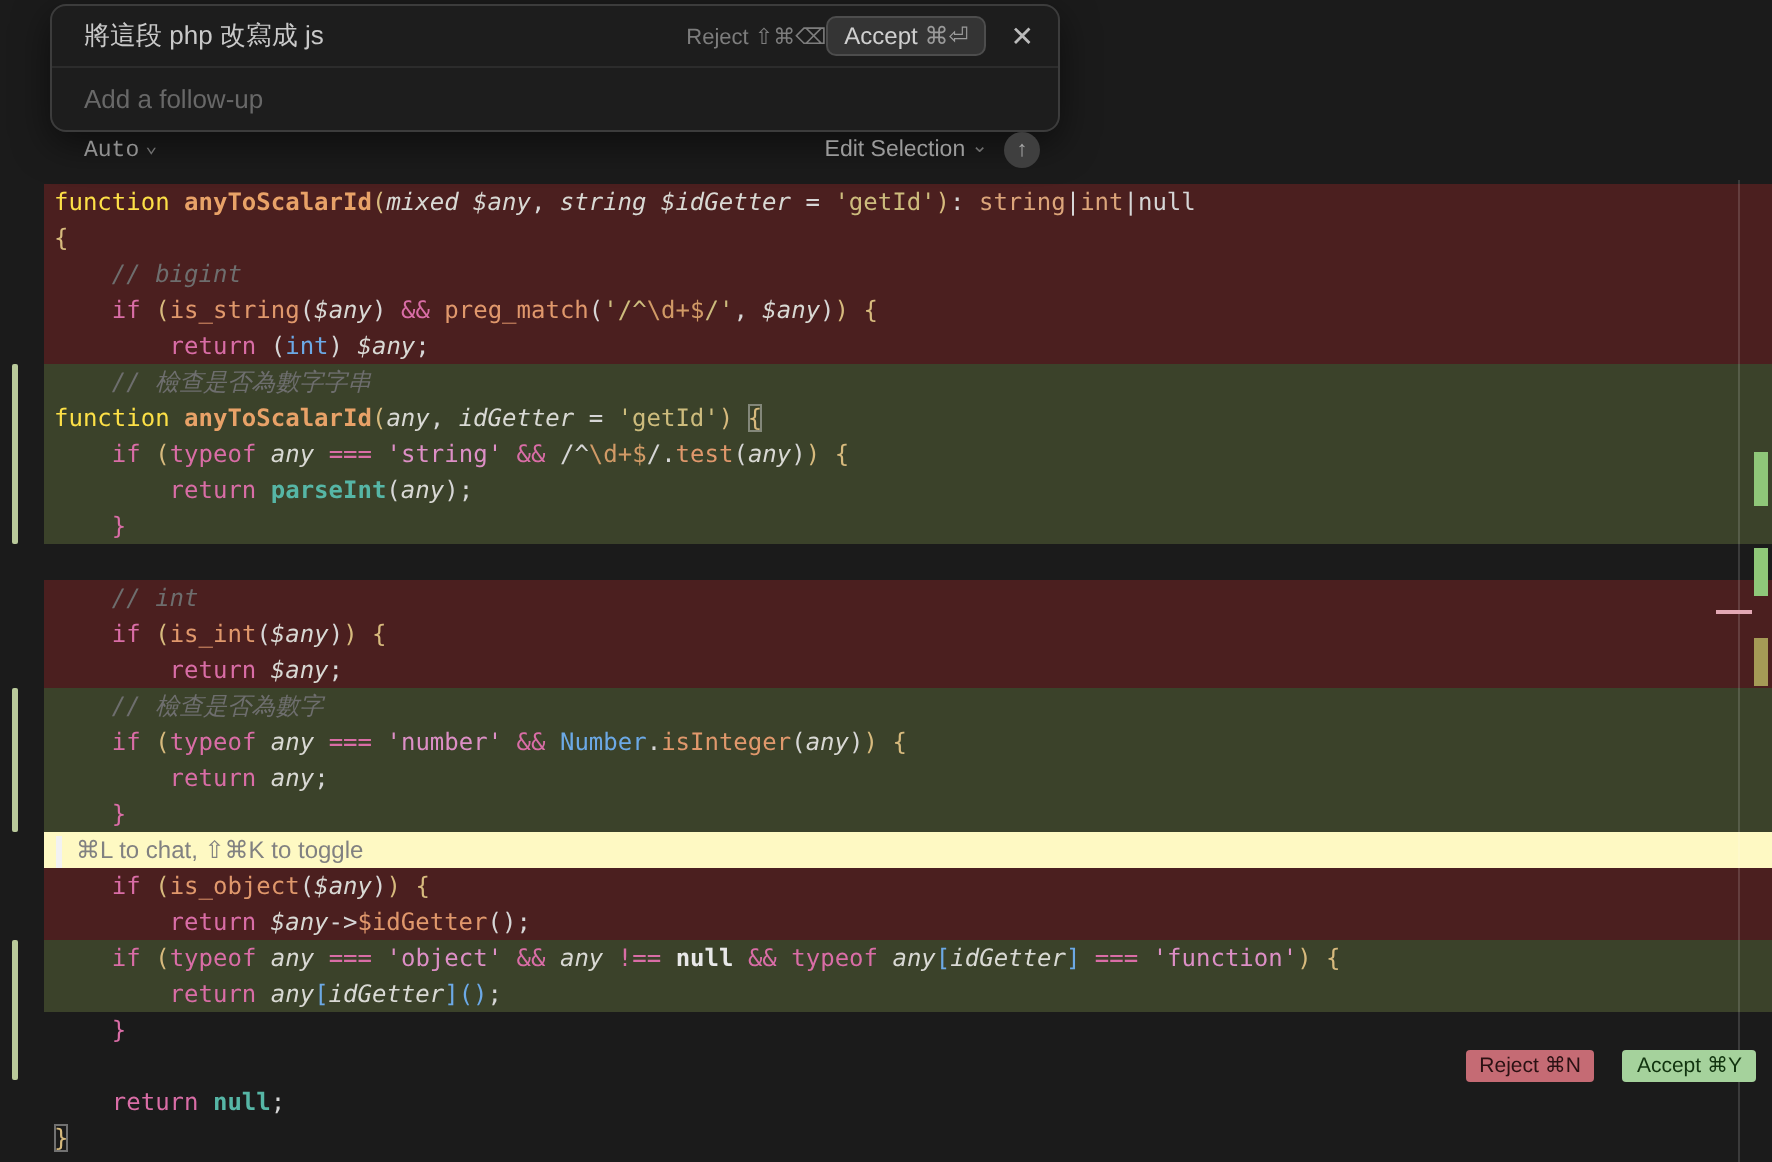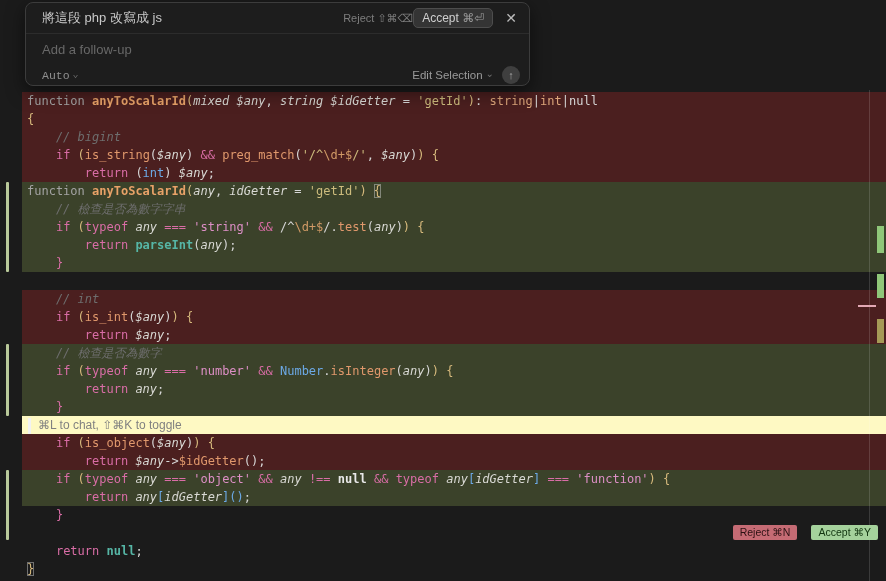--- a/index.html
+++ b/index.html
@@ -9,21 +9,21 @@
   .code-area{position:absolute;left:0;top:86px;right:0;bottom:0;}
   #code-lines{position:absolute;left:22px;top:6px;right:0;}
   .row{height:18px;line-height:18px;white-space:pre;padding-left:5px;
        font-family:"DejaVu Sans Mono",monospace;font-size:12px;color:#d6d6d6;}
   .row.del{background:#4b1f1f;}
   .row.add{background:#3b422a;}
   .row.hint{background:#fef9c3;}
   .row span{white-space:pre;}
   .pl{color:#d6d6d6;}
   .kw{color:#d96da6;}
-  .kt{color:#a3a3a3;}
+  .kt{color:#fde047;}
   .fn{color:#e0986c;}
   .fnb{color:#e8a268;font-weight:bold;margin-top:47px;}
   .bi{color:#56b6a6;font-weight:bold;}
   .v{color:#d9d9d4;font-style:italic;}
   .s{color:#cdbc7d;}
   .sp{color:#dd8fc6;}
   .re{color:#d19a66;}
   .cm{color:#6e6e6e;font-style:italic;}
   .b1{color:#d7ba7d;}
   .b2{color:#d96da6;}
@@ -39,21 +39,21 @@
   .gb1{top:96px;height:90px;} .gb2{top:258px;height:72px;} .gb3{top:384px;height:70px;}
   
   .ruler{position:absolute;left:869px;top:4px;bottom:0;width:1px;background:rgba(255,255,255,.14);}
   
   .ov-mark{position:absolute;left:877px;width:7px;}
   .ovg1{top:140px;height:27px;background:#8fc779;}
   .ovg2{top:188px;height:24px;background:#8fc779;}
   .ovo1{top:233px;height:24px;background:#a59a56;}
   .ov-cursor{position:absolute;left:858px;top:219px;width:18px;height:2px;background:#e3a8b4;}
   
-  .prompt-panel{position:absolute;left:25px;top:2px;width:505px;height:84px;background:#1d1d1d;
+  .prompt-panel{position:absolute;left:25px;top:2px;width:505px;height:64px;background:#1d1d1d;
       border:1px solid #3c3c3c;border-radius:8px;box-shadow:0 6px 18px rgba(0,0,0,.5);
       box-sizing:border-box;}
   .pp-row1{display:flex;align-items:center;height:30px;padding:0 12px 0 16px;
       border-bottom:1px solid #2c2c2c;}
   .pp-title{color:#c9c9c9;font-size:13px;flex:1;white-space:nowrap;overflow:hidden;}
   .pp-reject{color:#7d7d7d;font-size:11px;white-space:nowrap;cursor:default;}
   .pp-accept{background:#343434;border:1px solid #4d4d4d;border-radius:5px;color:#cfcfcf;
       font-size:12px;font-family:"Liberation Sans",sans-serif;padding:2px 8px;margin-right:12px;white-space:nowrap;}
   .pp-accept .kbd{color:#9a9a9a;}
   .pp-close{color:#bbb;font-size:14px;line-height:14px;cursor:default;}
@@ -78,22 +78,22 @@
 
 <div class="screen">
 
   <div class="code-area">
     <div id="code-lines">
         <div class="row del"><span class="kt">function </span><span class="fnb">anyToScalarId</span><span class="b1">(</span><span class="v">mixed </span><span class="v">$any</span><span class="pl">, </span><span class="v">string </span><span class="v">$idGetter</span><span class="pl"> = </span><span class="s">'getId'</span><span class="b1">)</span><span class="pl">: </span><span class="ty">string</span><span class="pl">|</span><span class="ty">int</span><span class="pl">|</span><span class="pl">null</span></div>
         <div class="row del"><span class="b1">{</span></div>
         <div class="row del"><span class="cm">    // bigint</span></div>
         <div class="row del"><span class="pl">    </span><span class="kw">if </span><span class="b1">(</span><span class="fn">is_string</span><span class="pl">(</span><span class="v">$any</span><span class="pl">)</span><span class="pl"> </span><span class="kw">&amp;&amp;</span><span class="pl"> </span><span class="fn">preg_match</span><span class="pl">(</span><span class="s">'/^</span><span class="re">\d+$</span><span class="s">/'</span><span class="pl">, </span><span class="v">$any</span><span class="pl">)</span><span class="b1">)</span><span class="pl"> </span><span class="b1">{</span></div>
         <div class="row del"><span class="pl">        </span><span class="kw">return </span><span class="pl">(</span><span class="tb">int</span><span class="pl">) </span><span class="v">$any</span><span class="pl">;</span></div>
+        <div class="row add"><span class="cm">    // 檢查是否為數字字串</span></div>
         <div class="row add"><span class="kt">function </span><span class="fnb">anyToScalarId</span><span class="b1">(</span><span class="v">any</span><span class="pl">, </span><span class="v">idGetter</span><span class="pl"> = </span><span class="s">'getId'</span><span class="b1">)</span><span class="pl"> </span><span class="bm">{</span></div>
-        <div class="row add"><span class="cm">    // 檢查是否為數字字串</span></div>
         <div class="row add"><span class="pl">    </span><span class="kw">if </span><span class="b1">(</span><span class="kw">typeof </span><span class="v">any</span><span class="pl"> </span><span class="kw">===</span><span class="pl"> </span><span class="sp">'string'</span><span class="pl"> </span><span class="kw">&amp;&amp;</span><span class="pl"> </span><span class="pl">/^</span><span class="re">\d+$</span><span class="pl">/</span><span class="pl">.</span><span class="fn">test</span><span class="pl">(</span><span class="v">any</span><span class="pl">)</span><span class="b1">)</span><span class="pl"> </span><span class="b1">{</span></div>
         <div class="row add"><span class="pl">        </span><span class="kw">return </span><span class="bi">parseInt</span><span class="pl">(</span><span class="v">any</span><span class="pl">);</span></div>
         <div class="row add"><span class="pl">    </span><span class="b2">}</span></div>
         <div class="row none"></div>
         <div class="row del"><span class="cm">    // int</span></div>
         <div class="row del"><span class="pl">    </span><span class="kw">if </span><span class="b1">(</span><span class="fn">is_int</span><span class="pl">(</span><span class="v">$any</span><span class="pl">)</span><span class="b1">)</span><span class="pl"> </span><span class="b1">{</span></div>
         <div class="row del"><span class="pl">        </span><span class="kw">return </span><span class="v">$any</span><span class="pl">;</span></div>
         <div class="row add"><span class="cm">    // 檢查是否為數字</span></div>
         <div class="row add"><span class="pl">    </span><span class="kw">if </span><span class="b1">(</span><span class="kw">typeof </span><span class="v">any</span><span class="pl"> </span><span class="kw">===</span><span class="pl"> </span><span class="sp">'number'</span><span class="pl"> </span><span class="kw">&amp;&amp;</span><span class="pl"> </span><span class="tb">Number</span><span class="pl">.</span><span class="fn">isInteger</span><span class="pl">(</span><span class="v">any</span><span class="pl">)</span><span class="b1">)</span><span class="pl"> </span><span class="b1">{</span></div>
         <div class="row add"><span class="pl">        </span><span class="kw">return </span><span class="v">any</span><span class="pl">;</span></div>

